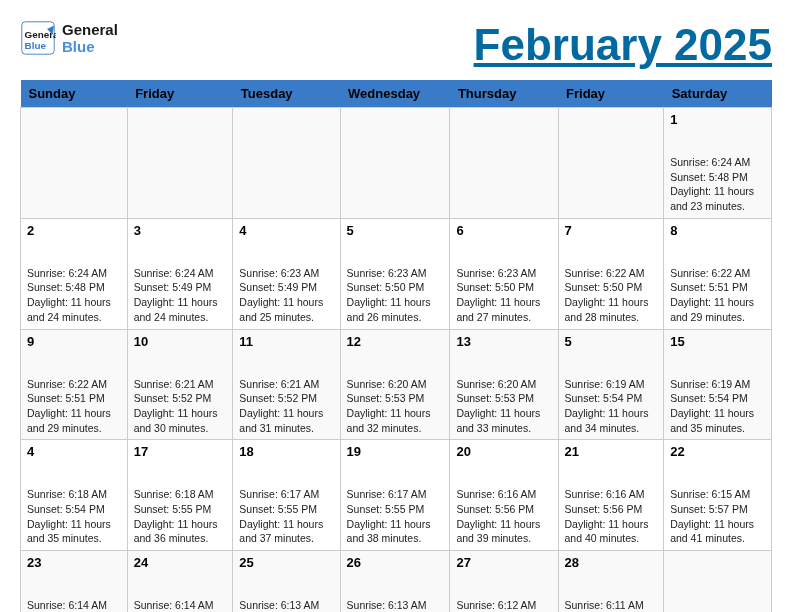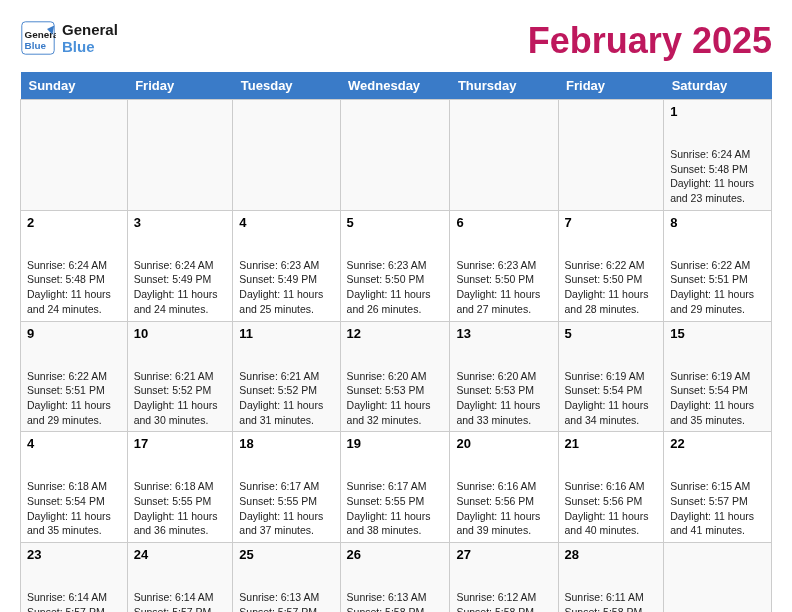--- a/index.html
+++ b/index.html
@@ -22,36 +22,37 @@
       gap: 6px;
     }
     .logo-icon {
       width: 36px;
       height: 36px;
     }
     .title-block {
       text-align: right;
     }
     .month-title {
-      font-size: 36px;
+      font-size: 44px;
       font-weight: bold;
-      color: #be185d;
+      color: #0369a1;
+      text-decoration: underline;
     }
     .location-title {
       font-size: 16px;
       color: #333;
     }
     table {
       width: 100%;
       border-collapse: collapse;
       font-size: 11px;
     }
     thead tr th {
       background-color: #3a7bc8;
-      color: #ffffff;
+      color: #000000;
       text-align: left;
       padding: 6px 8px;
       font-size: 13px;
       font-weight: bold;
     }
     tbody tr td {
       border: 1px solid #ccc;
       vertical-align: top;
       padding: 4px 6px;
       width: 113px;

